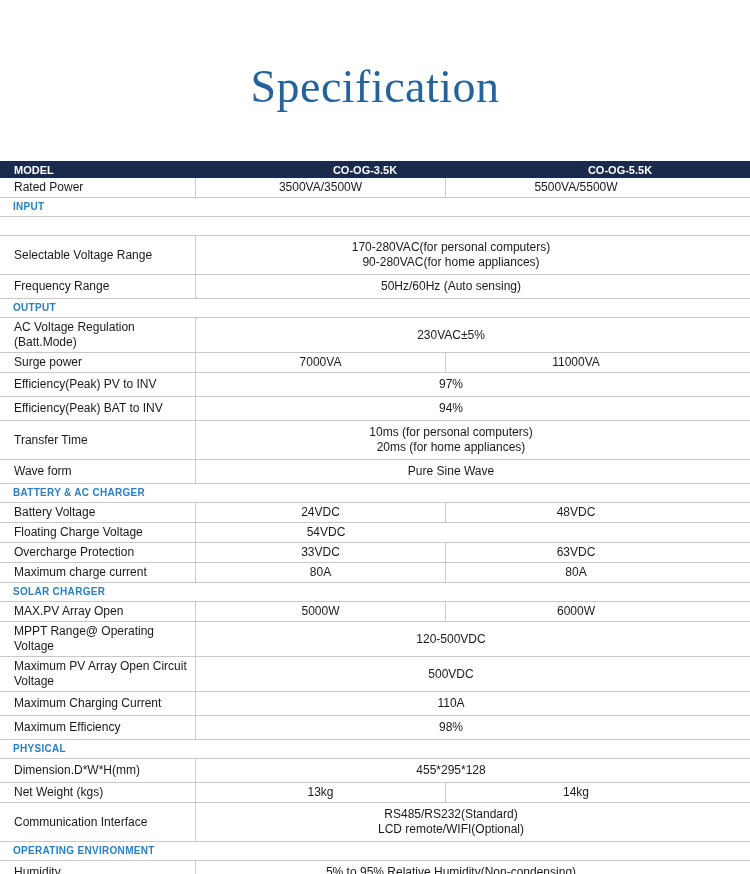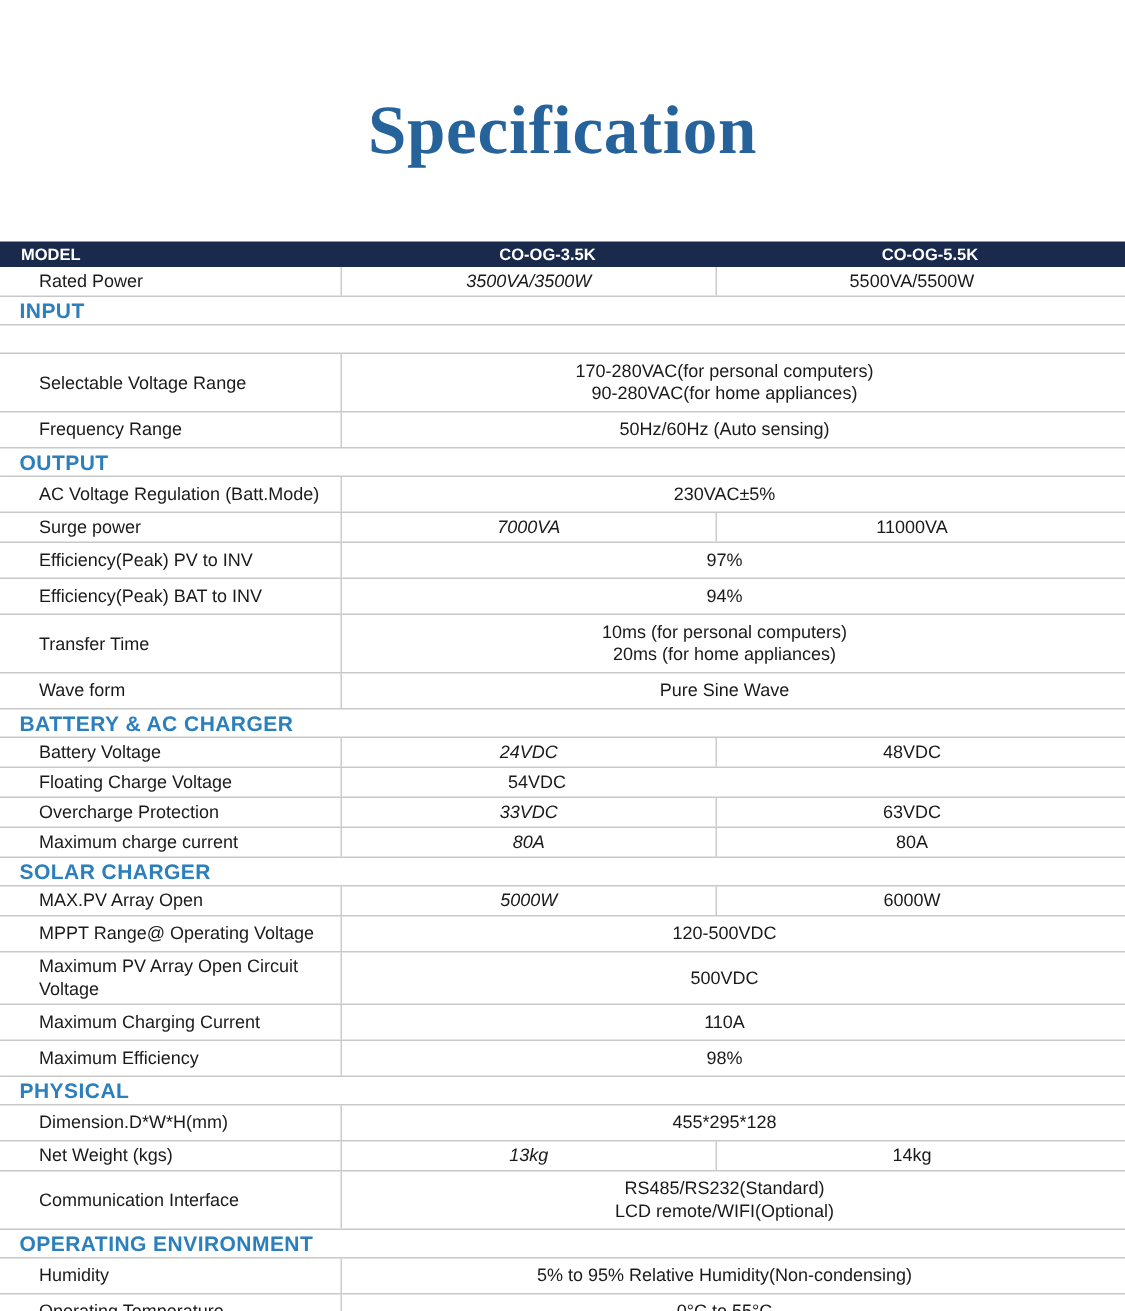--- a/index.html
+++ b/index.html
@@ -16,21 +16,21 @@
   html,body{margin:0;padding:0;}
   body{
     width:750px;
     background:#ffffff;
     font-family:"Liberation Sans",sans-serif;
     color:var(--text_color);
   }
   .page{width:750px;min-height:874px;}
   .page-title{
     font-family:"Liberation Serif",serif;
-    font-weight:bold;
+    font-weight:normal;
     font-size:46px;
     color:var(--title_color);
     text-align:center;
     margin:0;
     padding-top:60px;
     padding-bottom:0;
     letter-spacing:0.5px;
   }
   .spec-table{
     margin-top:48px;
@@ -55,55 +55,54 @@
     font-size:12px;
     align-items:stretch;
     min-height:19px;
   }
   .section-row{
     align-items:center;
     min-height:18px;
   }
   .section-label{
     color:var(--section_color);
-    font-size:14px;
+    font-size:10px;
     font-weight:bold;
     letter-spacing:0.3px;
     padding-left:13px;
     line-height:18px;
   }
   .cell{
     display:flex;
     align-items:center;
     line-height:15px;
     padding:2px 0;
     min-height:15px;
   }
   .label-cell{
-    width:228px;
-    padding-left:26px;
+    width:196px;
+    padding-left:14px;
     padding-right:6px;
     border-right:1px solid var(--cell_divider);
   }
   .span-cell{
     width:510px;
     justify-content:center;
     text-align:center;
     white-space:pre-line;
     padding-top:4px;
     padding-bottom:4px;
   }
   .value-cell{
     justify-content:center;
     text-align:center;
   }
   .value-cell.first{
     width:250px;
     border-right:1px solid var(--cell_divider);
-    font-style:italic;
   }
   .value-cell.second{
     width:260px;
   }
 </style>
 </head>
 <body>
 
 <div class="page">
 

